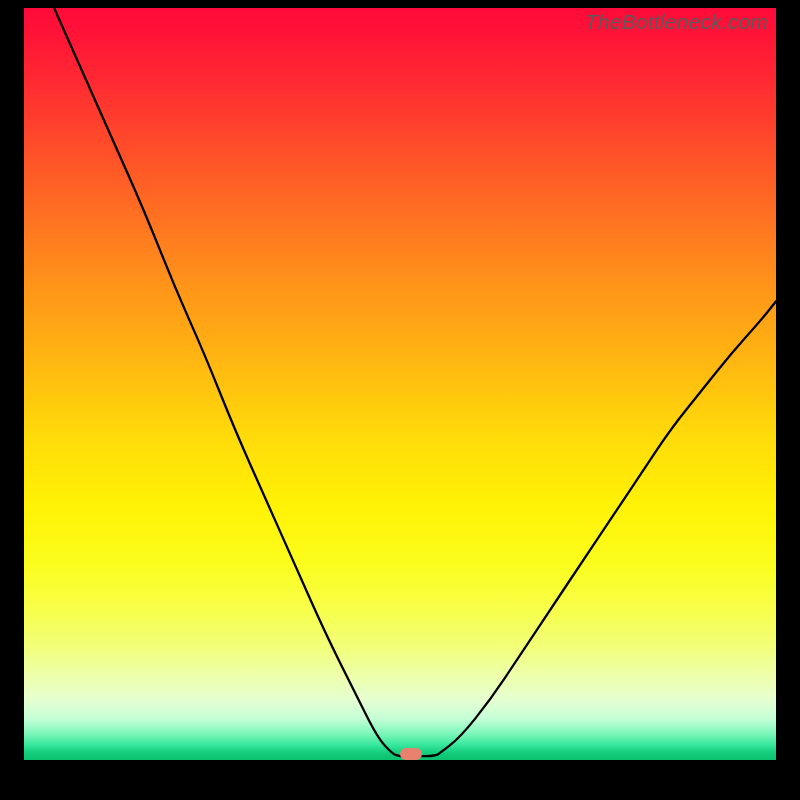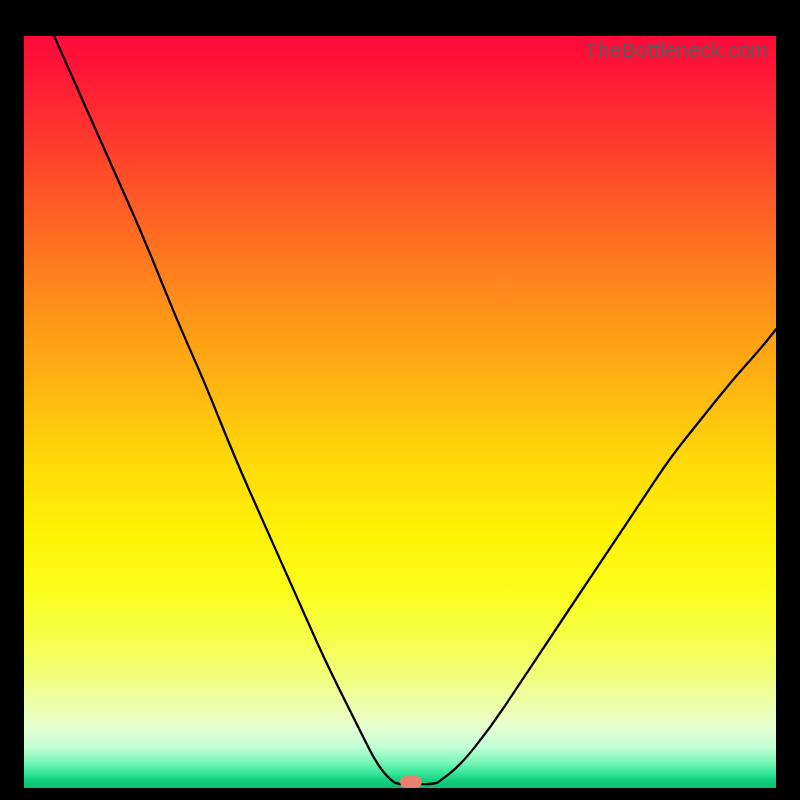--- a/index.html
+++ b/index.html
@@ -13,21 +13,21 @@
   }
   .frame {
     position: relative;
     width: 800px;
     height: 800px;
     background: #000;
   }
   .plot {
     position: absolute;
     left: 24px;
-    top: 36px;
+    top: 8px;
     width: 752px;
     height: 752px;
     
     background: linear-gradient(
       to bottom,
       #ff0a3a 0%,
       #ff1536 4%,
       #ff2b32 10%,
       #ff4b2a 18%,
       #ff6e22 27%,
@@ -39,20 +39,21 @@
       #f7ff4a 80%,
       #f2ff7a 85%,
       #edffad 89%,
       #e6ffd1 92%,
       #c4ffd6 94.5%,
       #7cf7b9 96.5%,
       #36e79c 98%,
       #14cf7e 99%,
       #0abf6e 100%
     );
+    font-style: italic;
   }
   .watermark {
     position: absolute;
     top: 2px;
     right: 8px;
     color: #5a5a5a;
     font-size: 21px;
     font-weight: 500;
     letter-spacing: 0.2px;
     user-select: none;

